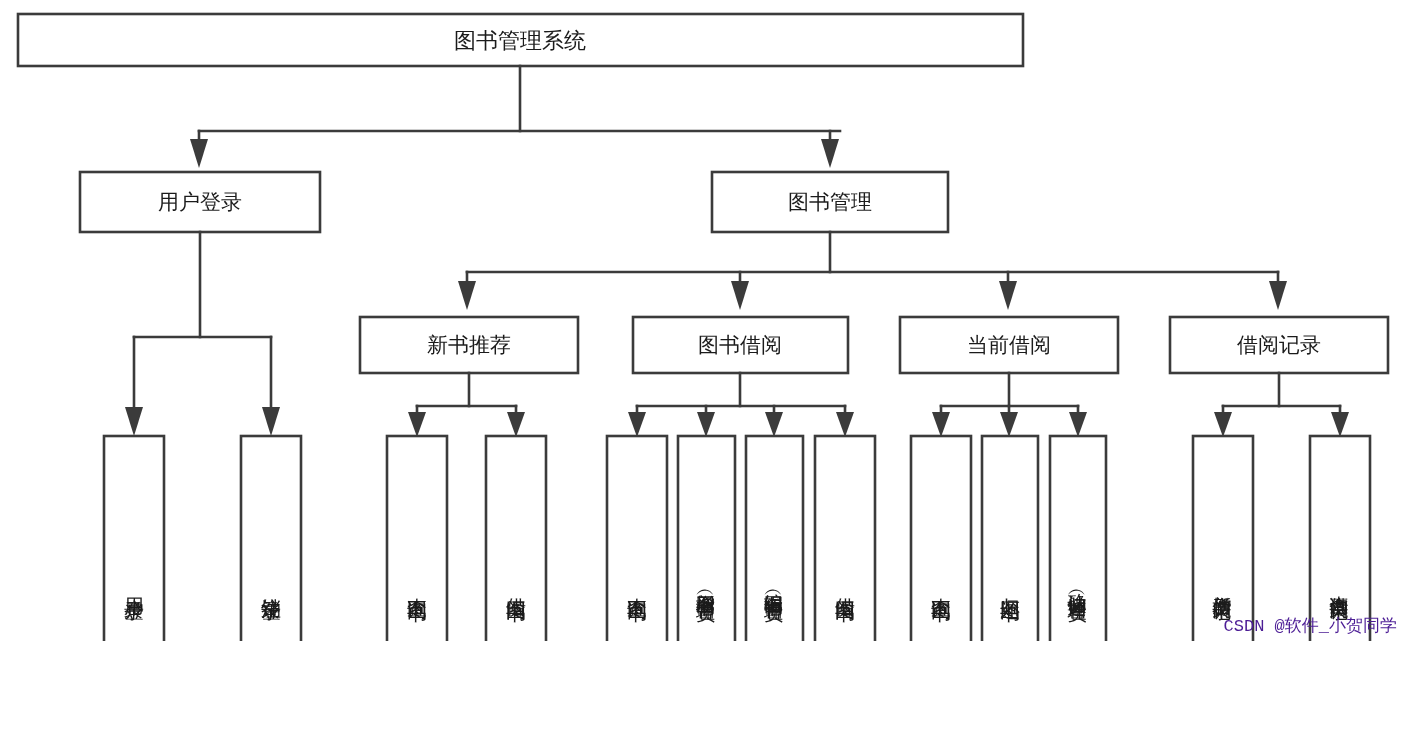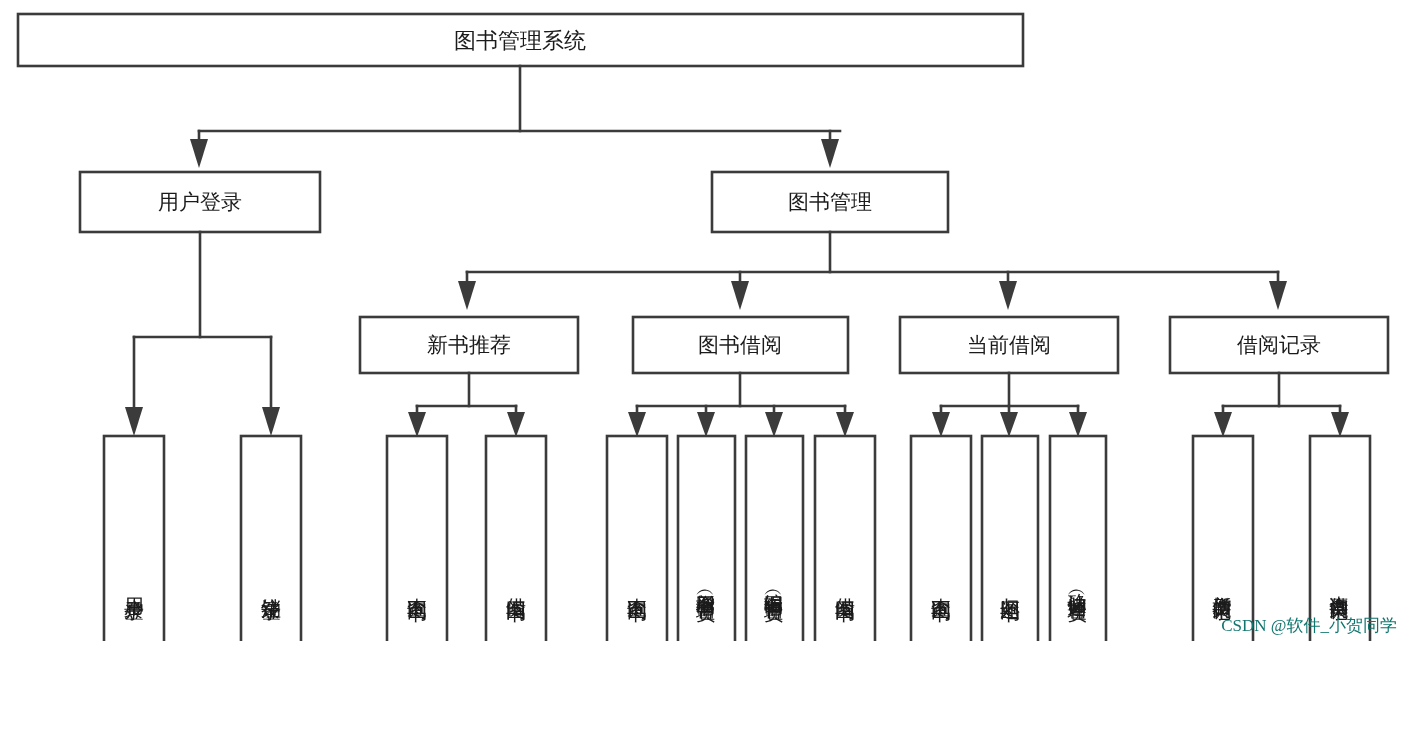--- a/index.html
+++ b/index.html
@@ -65,23 +65,23 @@
     justify-content: center;
     text-align: center;
     white-space: nowrap;
     pointer-events: none;
     user-select: none;
   }
   .watermark {
     position: absolute;
     right: 8px;
     bottom: 4px;
-    font-family: Liberation Serif, serif;
+    font-family: Liberation Mono, monospace;
     font-size: 17px;
-    color: #0f766e;
+    color: #4c1d95;
     white-space: nowrap;
     user-select: none;
   }
 </style>
 </head>
 <body>
 
 <div id="diagram-root">
 
   <svg class="diagram-canvas" viewBox="0 0 1405 747">

